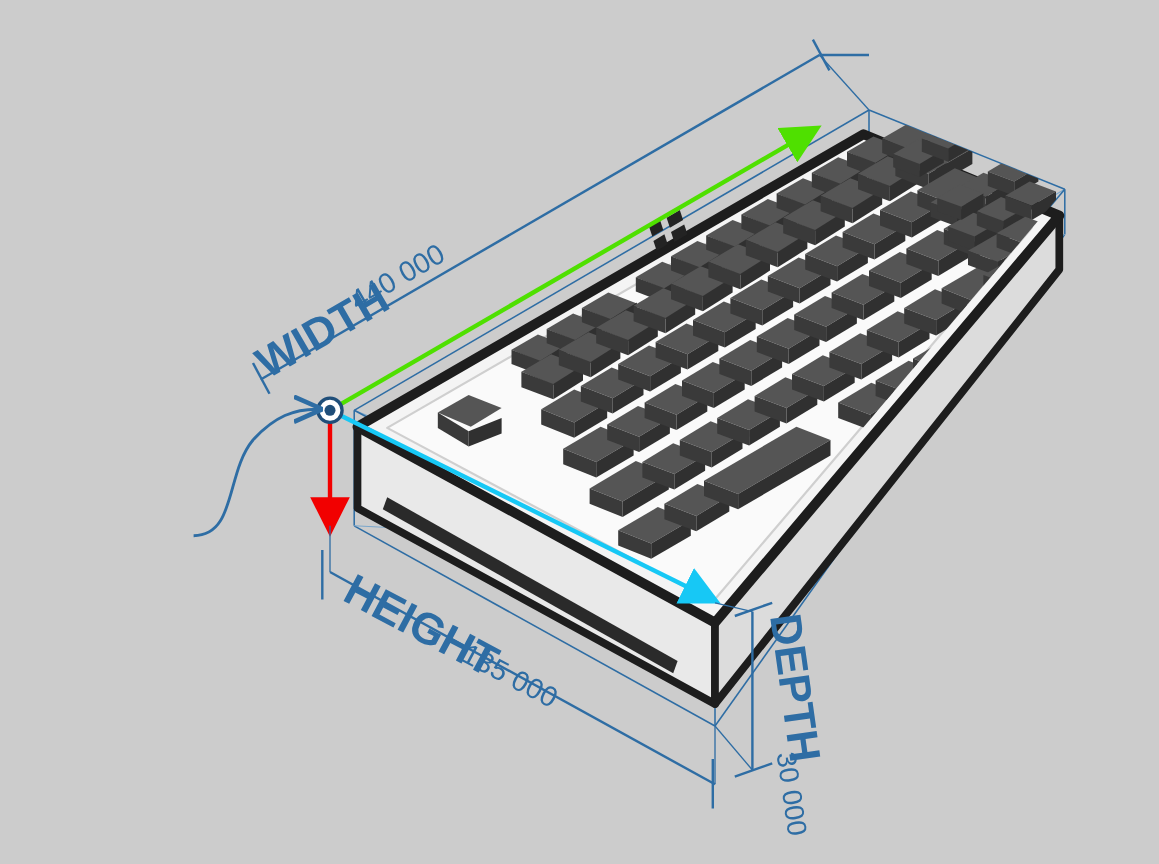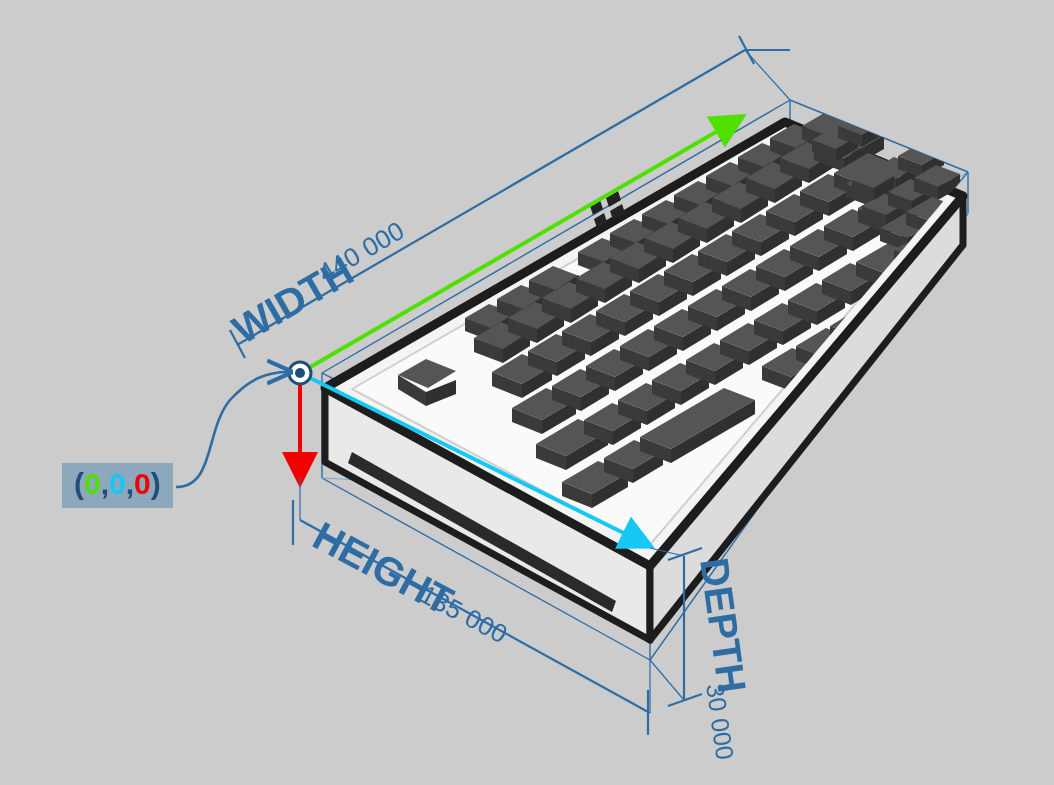--- a/index.html
+++ b/index.html
@@ -592,17 +592,14 @@
     <line x1="650" y1="548" x2="684" y2="556" stroke-width="1.2"></line>
     <line x1="650" y1="660" x2="684" y2="700" stroke-width="1.2"></line>
   </g>
   <g>
     <text class="dimtext" font-size="40" transform="translate(700,560) rotate(82)">DEPTH</text>
     <text class="dimval" font-size="25" transform="translate(706,685) rotate(82)">30 000</text>
   </g>
 
 </svg>
 
-<div class="origin-chip" style="left:62px; top:463px;">
-  <span class="paren">(</span><span class="z-green">0</span><span class="paren">,</span><span class="z-cyan">0</span><span class="paren">,</span><span class="z-red">0</span><span class="paren">)</span>
+
 </div>
 
-</div>
-
 </body></html>

